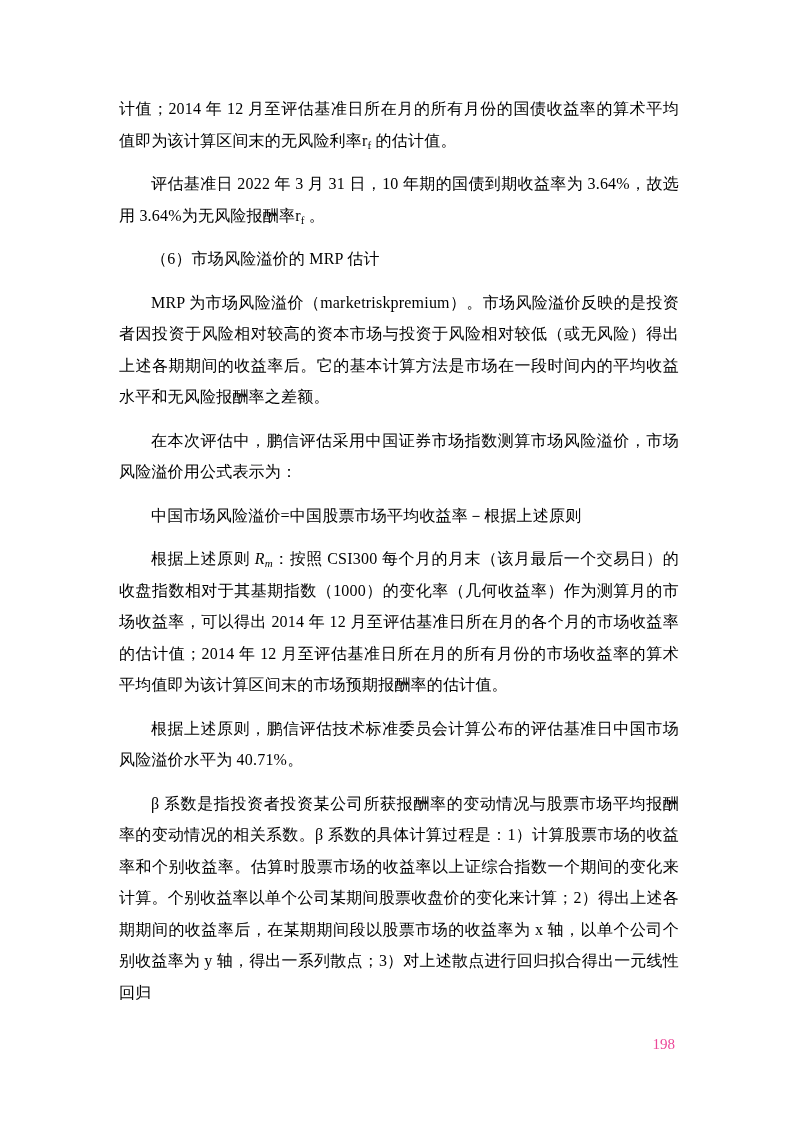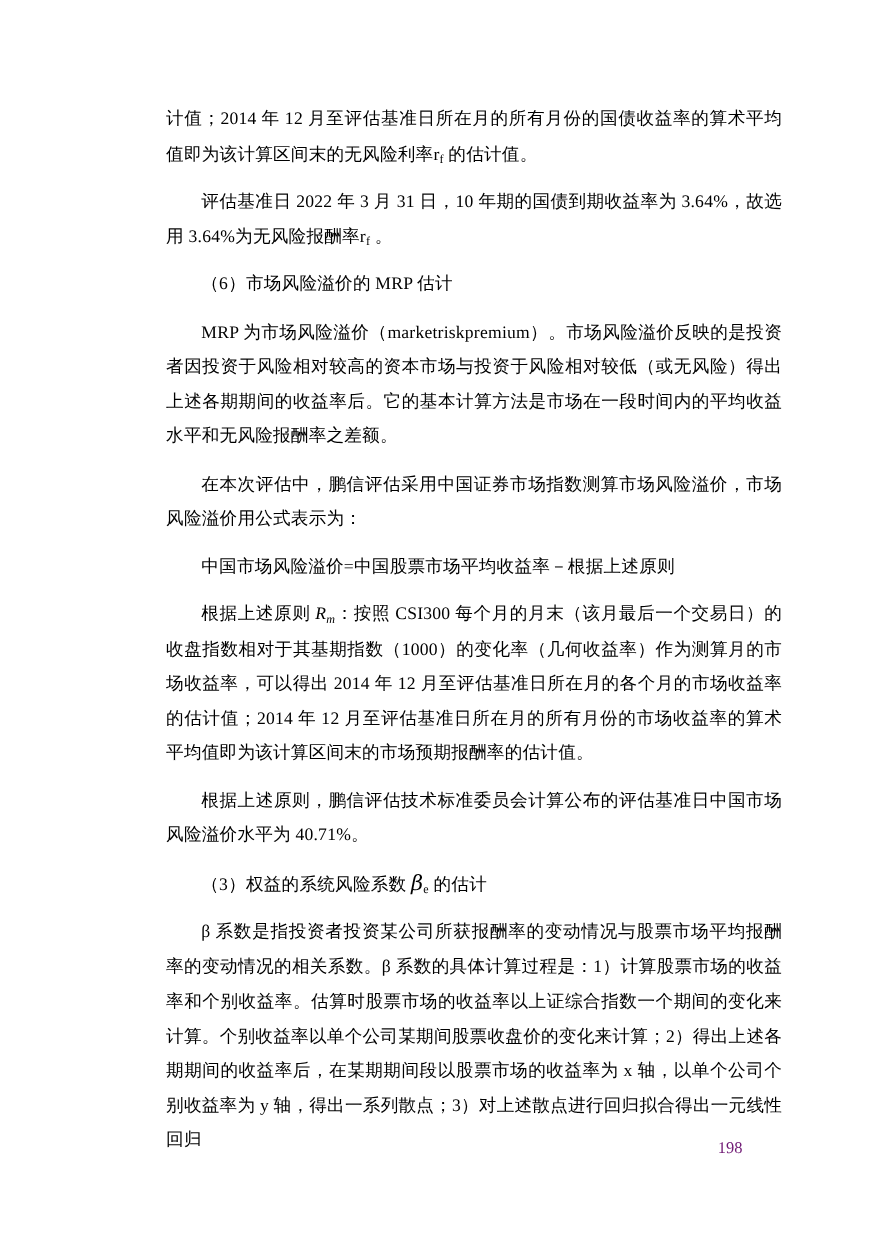--- a/index.html
+++ b/index.html
@@ -20,21 +20,20 @@
   .content {
     position: absolute;
     left: 119px;
     top: 93px;
     width: 560px;
     font-size: 16px;
     line-height: 31.5px;
     text-align: justify;
     text-align-last: left;
     letter-spacing: 0.2px;
-    margin-left: 32px;
   }
   .para {
     margin: 0 0 12px 0;
   }
   .para.indent {
     text-indent: 2em;
   }
   .para sub {
     font-size: 11px;
     line-height: 0;
@@ -50,33 +49,32 @@
     font-style: italic;
     font-size: 19px;
     font-family: "DejaVu Serif", "Liberation Serif", serif;
   }
   .page-number {
     position: absolute;
     top: 1034px;
     right: 118px;
     font-size: 15px;
     line-height: 20px;
-    color: #701a75;
+    color: #ec4899;
   }
 </style>
 </head>
 <body>
 
 <div class="page">
   <main class="content">
       <p class="para"><span>计值；2014 年 12 月至评估基准日所在月的所有月份的国债收益率的算术平均值即为该计算区间末的无风险利率</span><span>r</span><sub>f</sub><span> 的估计值。</span></p>
       <p class="para indent"><span>评估基准日 2022 年 3 月 31 日，10 年期的国债到期收益率为 3.64%，故选用 3.64%为无风险报酬率</span><span>r</span><sub>f</sub><span> 。</span></p>
       <p class="para indent"><span>（6）市场风险溢价的 MRP 估计</span></p>
       <p class="para indent"><span>MRP 为市场风险溢价（marketriskpremium）。市场风险溢价反映的是投资者因投资于风险相对较高的资本市场与投资于风险相对较低（或无风险）得出上述各期期间的收益率后。它的基本计算方法是市场在一段时间内的平均收益水平和无风险报酬率之差额。</span></p>
       <p class="para indent"><span>在本次评估中，鹏信评估采用中国证券市场指数测算市场风险溢价，市场风险溢价用公式表示为：</span></p>
       <p class="para indent"><span>中国市场风险溢价=中国股票市场平均收益率－根据上述原则</span></p>
       <p class="para indent"><span>根据上述原则 </span><i class="var">R</i><sub class="italic">m</sub><span>：按照 CSI300 每个月的月末（该月最后一个交易日）的收盘指数相对于其基期指数（1000）的变化率（几何收益率）作为测算月的市场收益率，可以得出 2014 年 12 月至评估基准日所在月的各个月的市场收益率的估计值；2014 年 12 月至评估基准日所在月的所有月份的市场收益率的算术平均值即为该计算区间末的市场预期报酬率的估计值。</span></p>
       <p class="para indent"><span>根据上述原则，鹏信评估技术标准委员会计算公布的评估基准日中国市场风险溢价水平为 40.71%。</span></p>
-      <p class="para indent"><span>（3）权益的系统风险系数 </span><i class="beta">β</i><sub>e</sub><span> 的估计</span></p>
       <p class="para indent"><span>β 系数是指投资者投资某公司所获报酬率的变动情况与股票市场平均报酬率的变动情况的相关系数。β 系数的具体计算过程是：1）计算股票市场的收益率和个别收益率。估算时股票市场的收益率以上证综合指数一个期间的变化来计算。个别收益率以单个公司某期间股票收盘价的变化来计算；2）得出上述各期期间的收益率后，在某期期间段以股票市场的收益率为 x 轴，以单个公司个别收益率为 y 轴，得出一系列散点；3）对上述散点进行回归拟合得出一元线性回归</span></p>
     </main>
   <div class="page-number">198</div>
 </div>
 
 </body></html>

